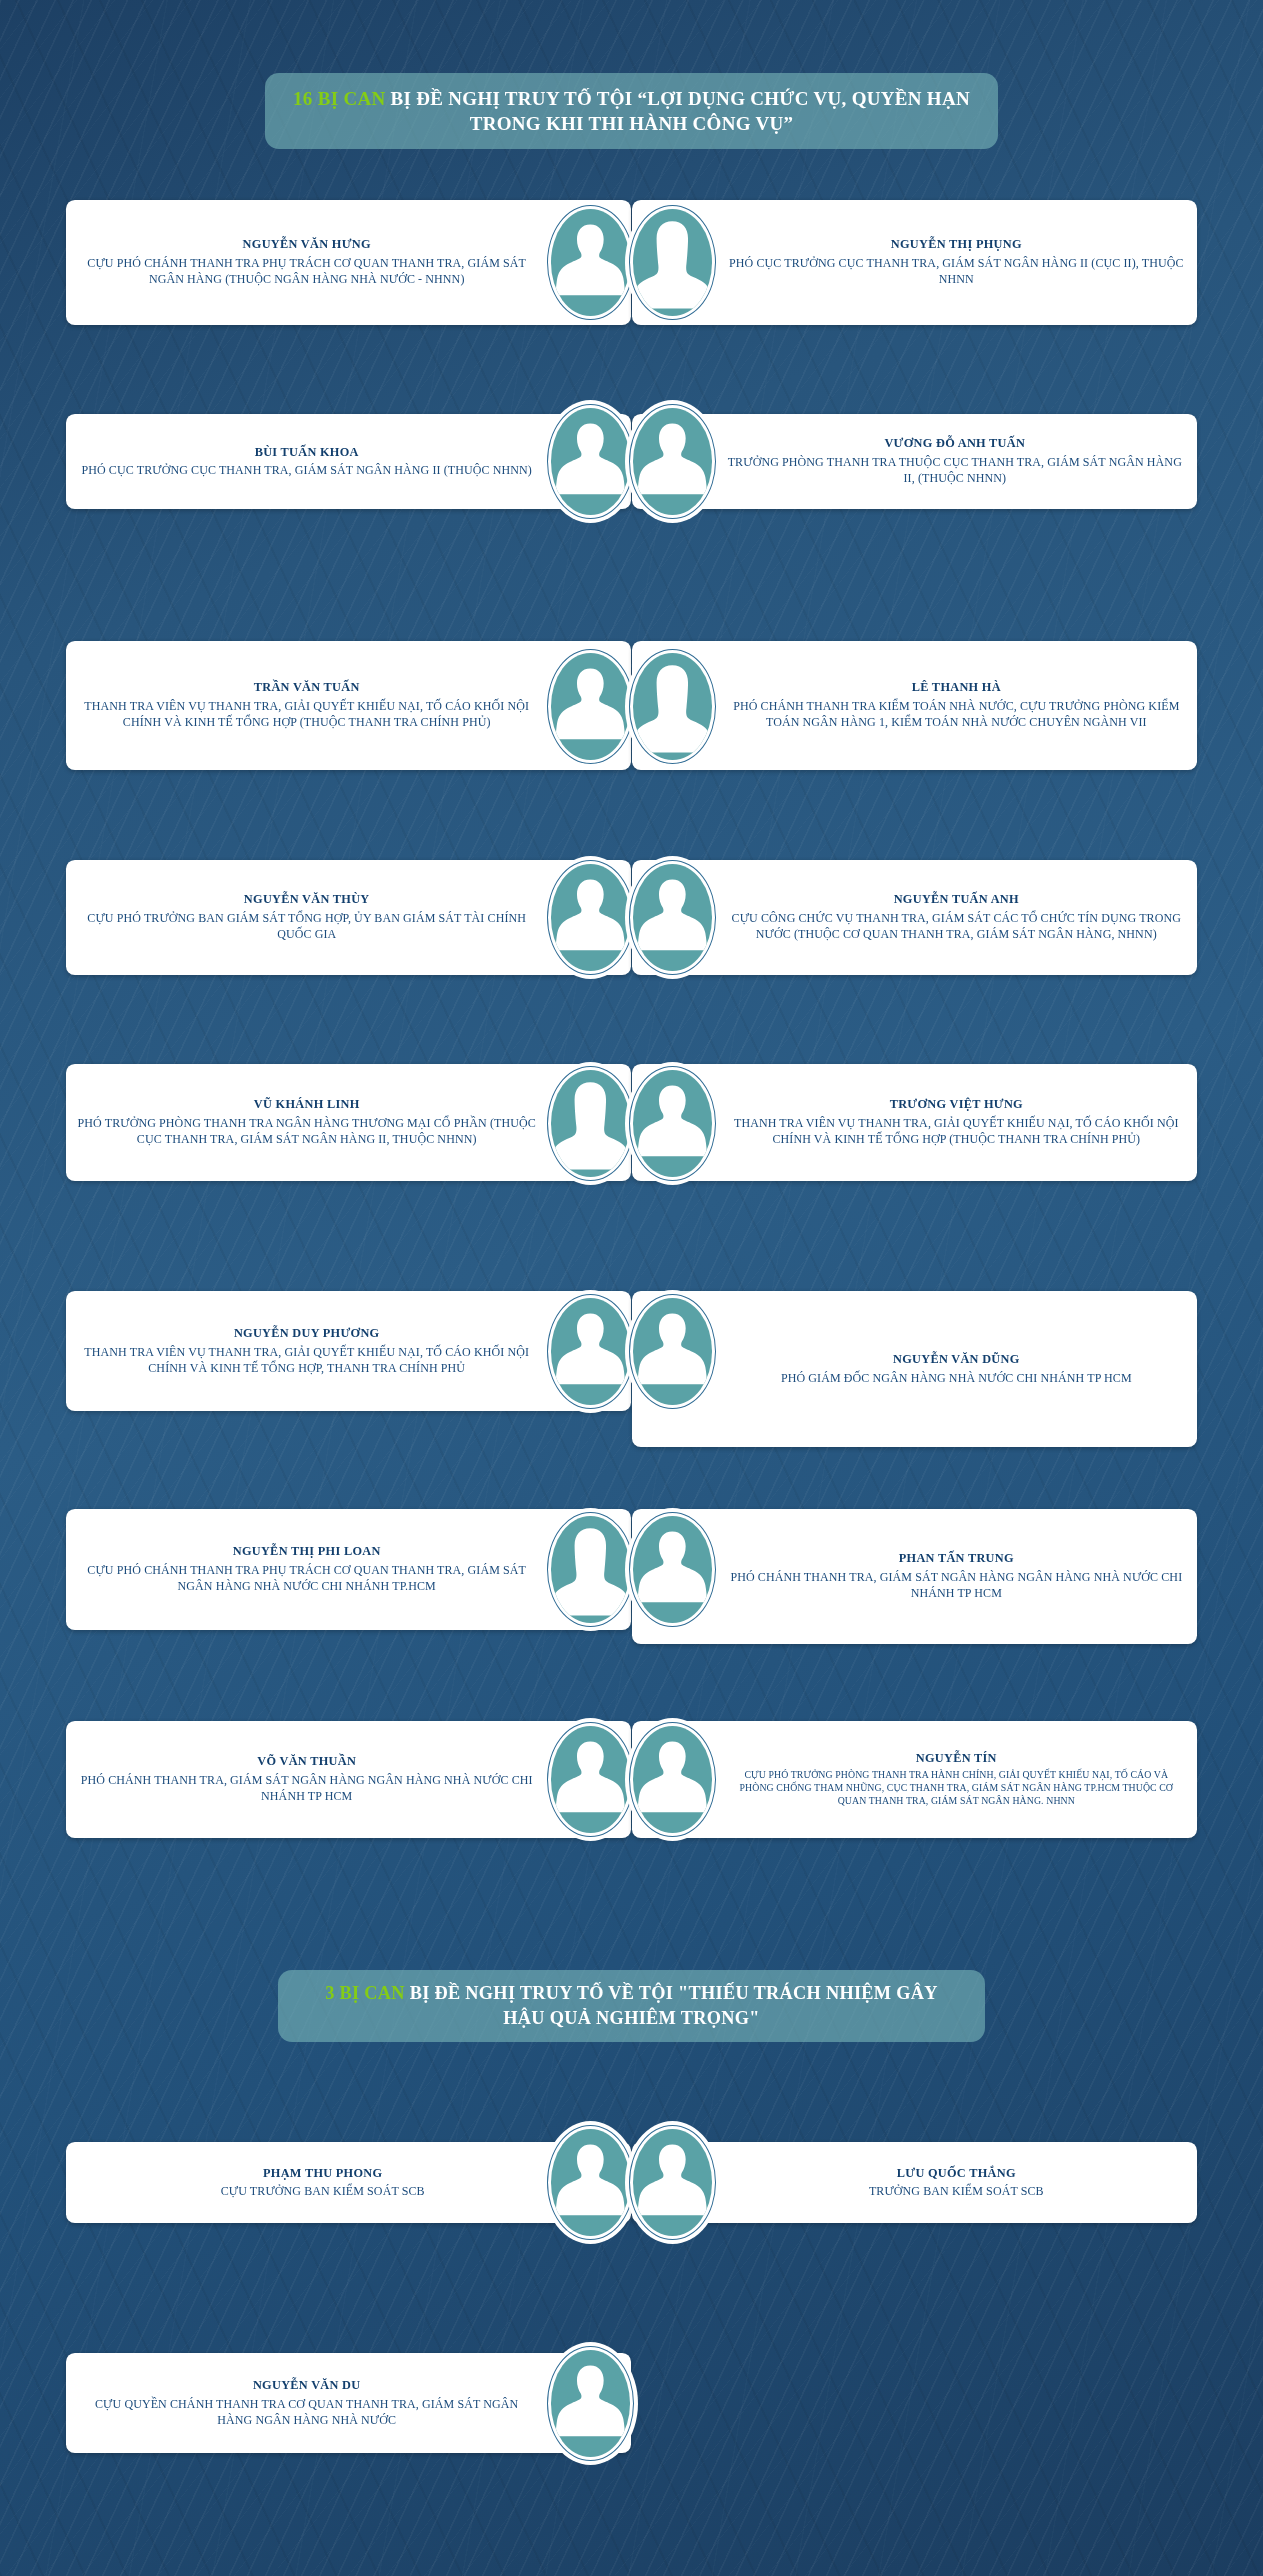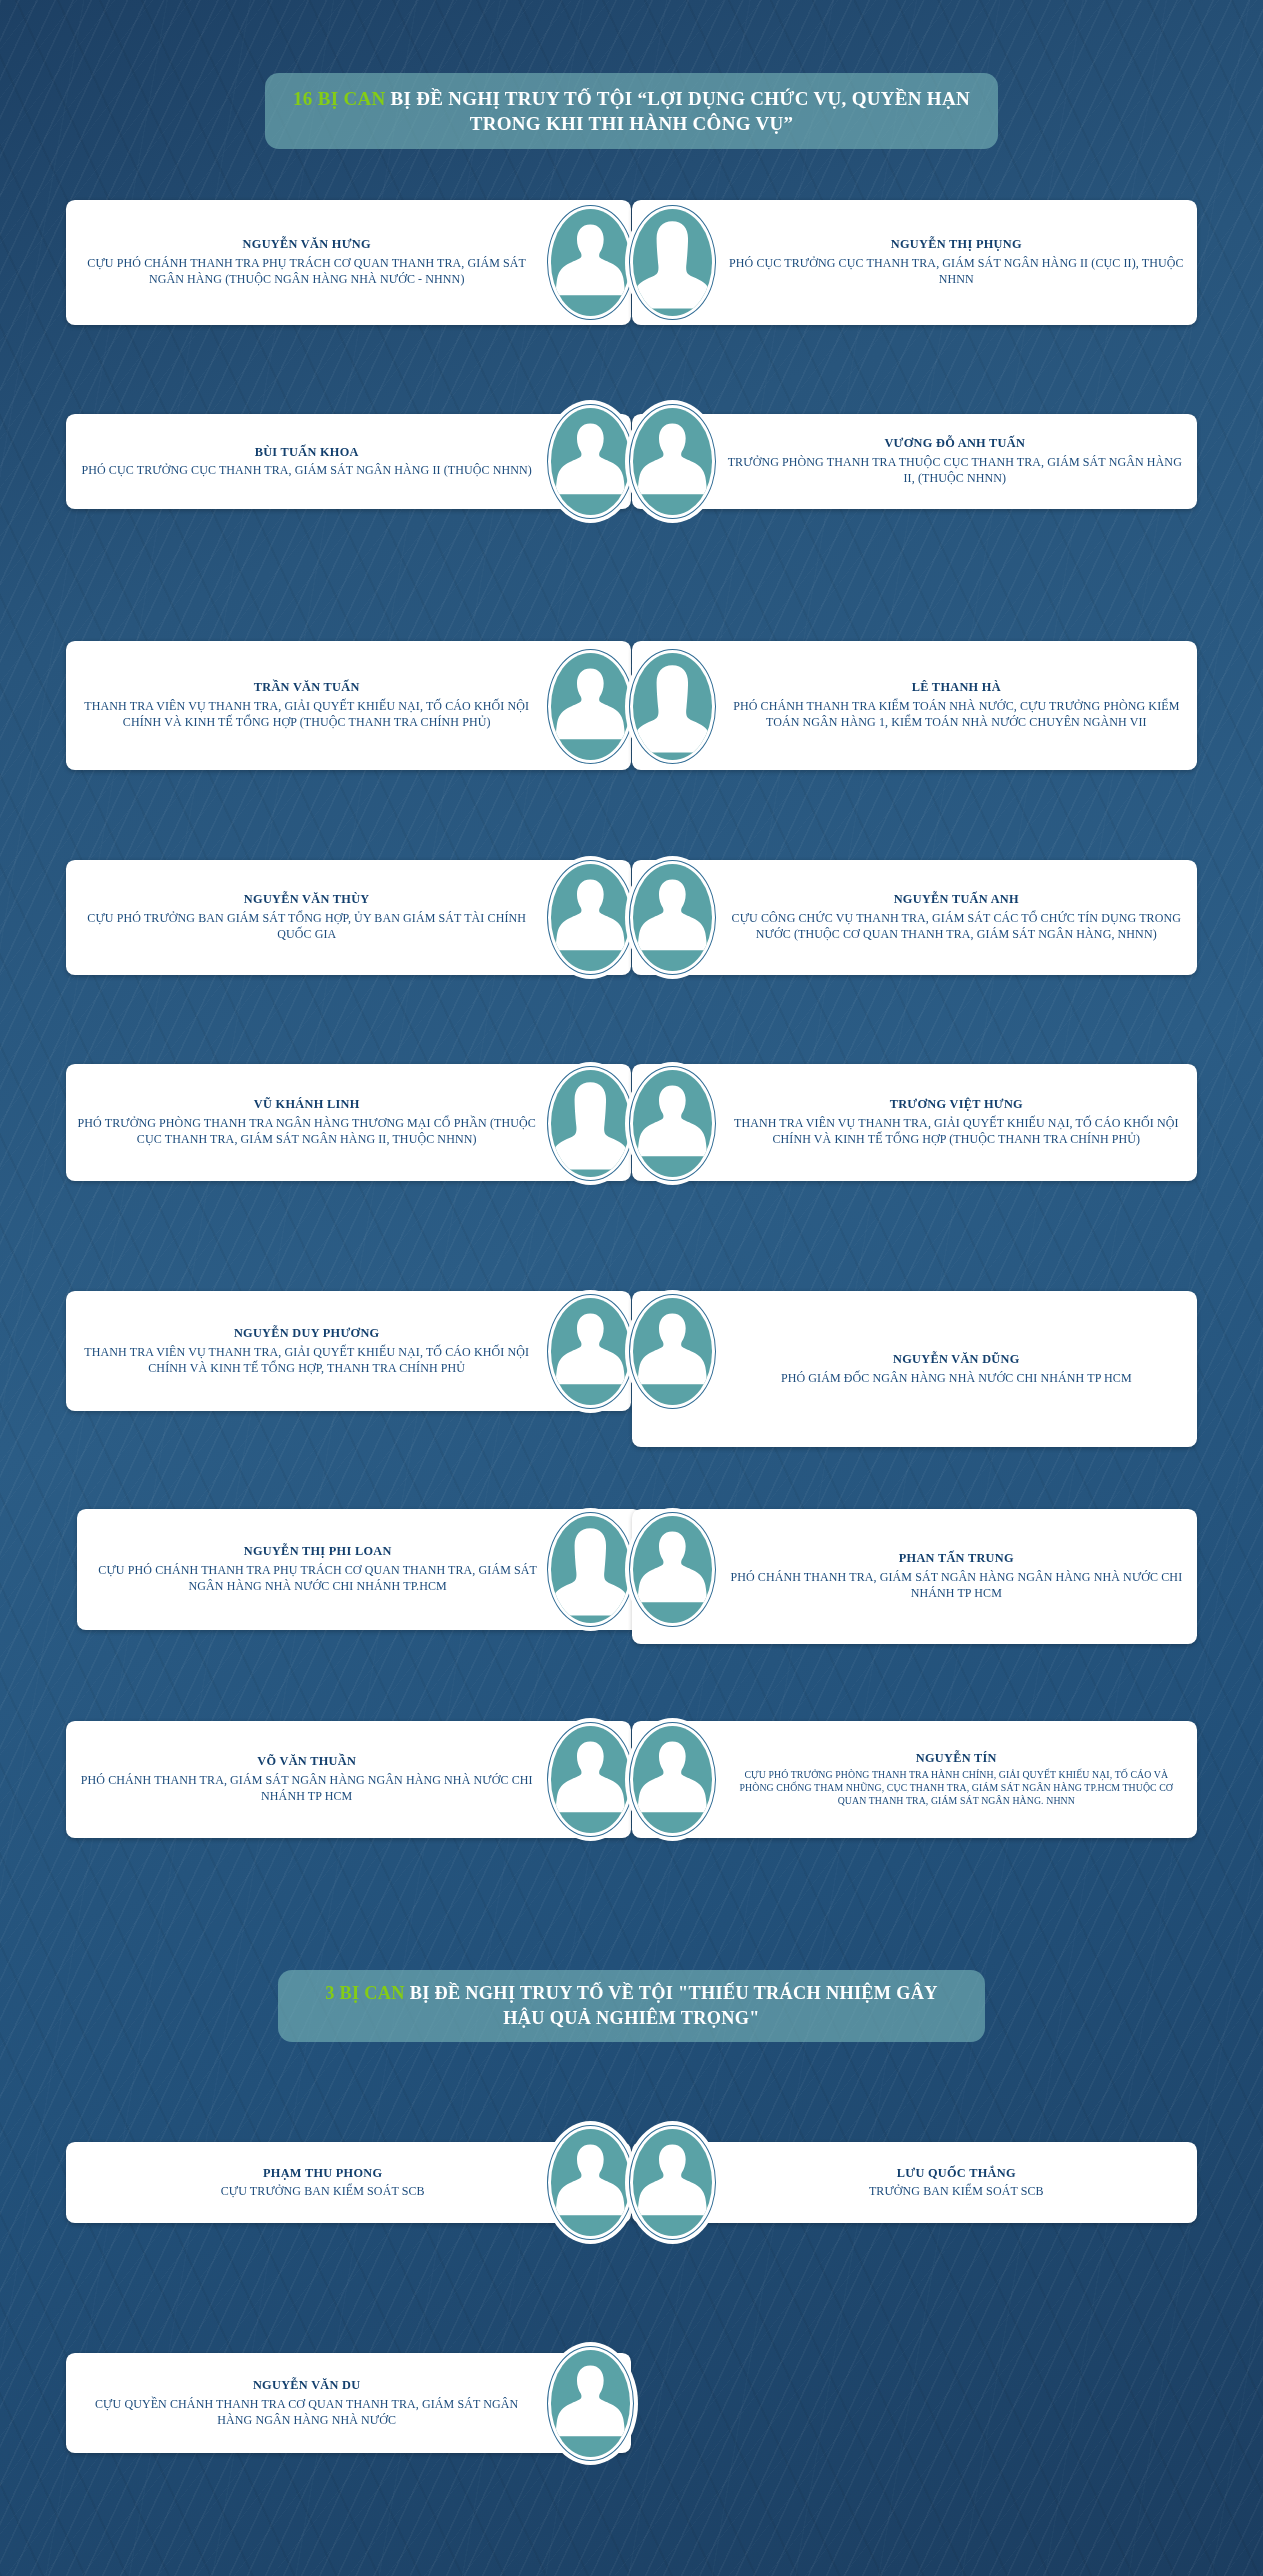--- a/index.html
+++ b/index.html
@@ -262,21 +262,21 @@
         <div class="avatar" style="left: 625px; top: 1290px;">
           <div class="ring"></div>
           <div class="disc">
             <svg viewBox="0 0 100 130" preserveAspectRatio="xMidYMax meet">
               <path fill="#ffffff" d="M50 14c-11 0-17 8-17 19 0 7 2 13 5 17 1 2 1 5 0 6-2 2-8 4-14 7-9 4-14 10-16 19-1 6-2 14-2 22h88c0-8-1-16-2-22-2-9-7-15-16-19-6-3-12-5-14-7-1-1-1-4 0-6 3-4 5-10 5-17 0-11-6-19-17-19z"></path>
             </svg>
           </div>
         </div>
       </div>
       <div class="card">
-        <div class="box" style="left: 77px; top: 1509px; width: 565px; height: 121px; padding-right: 95px;">
+        <div class="box" style="left: 66px; top: 1509px; width: 565px; height: 121px; padding-right: 95px;">
           <div class="name">NGUYỄN THỊ PHI LOAN</div>
           <div class="role">CỰU PHÓ CHÁNH THANH TRA PHỤ TRÁCH CƠ QUAN THANH TRA, GIÁM SÁT NGÂN HÀNG NHÀ NƯỚC CHI NHÁNH TP.HCM</div>
         </div>
         <div class="avatar" style="left: 543px; top: 1508px;">
           <div class="ring"></div>
           <div class="disc">
             <svg viewBox="0 0 100 130" preserveAspectRatio="xMidYMax meet">
               <path fill="#ffffff" d="M50 10c-13 0-20 9-20 22 0 9 1 22 2 32 1 7 0 11-2 13-3 3-11 5-17 9-8 5-11 11-12 20-.5 5-1 10-1 15h100c0-5-.5-10-1-15-1-9-4-15-12-20-6-4-14-6-17-9-2-2-3-6-2-13 1-10 2-23 2-32 0-13-7-22-20-22z"></path>
             </svg>
           </div>

